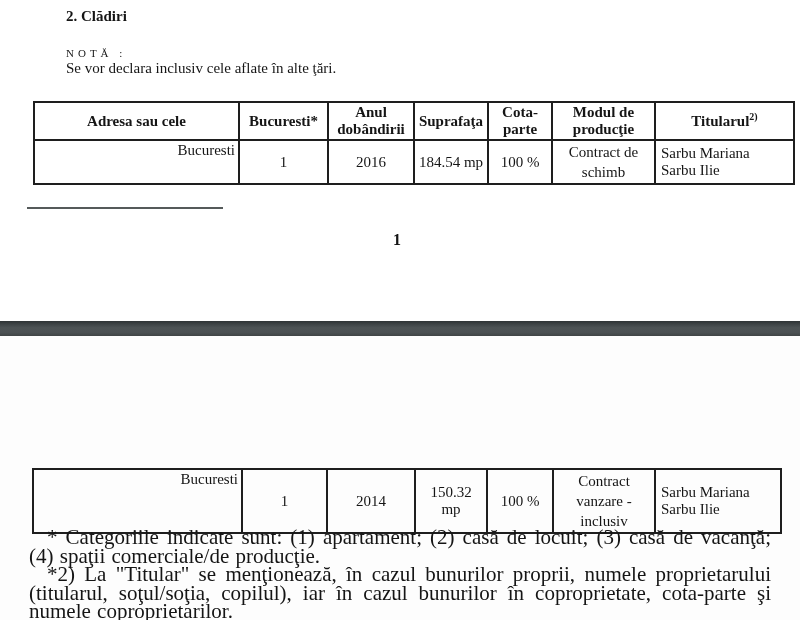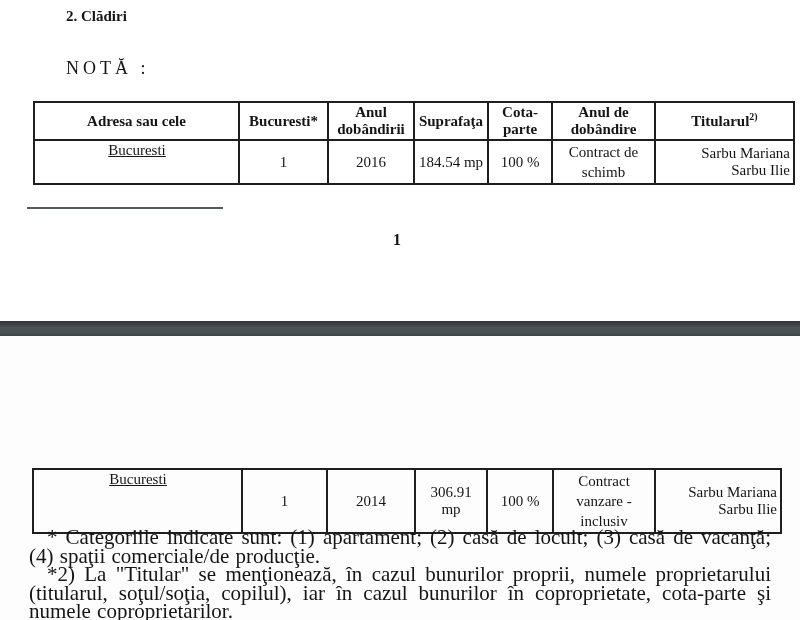--- a/index.html
+++ b/index.html
@@ -23,22 +23,22 @@
     width: 800px; height: 15px;
     background: linear-gradient(to bottom,
       #2e3335 0%, #3d4345 20%, #4d5355 45%, #4c5254 75%, #404546 100%);
   }
 
   .section-title {
     position: absolute; left: 66px; top: 8px;
     font-size: 15px; font-weight: bold;
   }
   .note-label {
-    position: absolute; left: 66px; top: 58px;
-    font-size: 18px; letter-spacing: 4px;
+    position: absolute; left: 66px; top: 47px;
+    font-size: 11px; letter-spacing: 4px;
   }
   .note-text {
     position: absolute; left: 66px; top: 60px;
     font-size: 15px;
   }
 
   table.decl-table {
     position: absolute;
     border-collapse: collapse;
     table-layout: fixed;
@@ -57,22 +57,22 @@
     text-align: center;
     vertical-align: middle;
   }
   .decl-table td {
     text-align: center;
     vertical-align: middle;
   }
   .t1 thead tr { height: 38px; }
   .t1 tbody tr { height: 44px; }
   .t2 tbody tr { height: 58px; }
-  td.cell-adresa { text-align: center; vertical-align: top; padding-left: 4px; text-decoration: underline; }
-  td.cell-titular { text-align: right; white-space: pre-line; padding-left: 21px; }
+  td.cell-adresa { text-align: right; vertical-align: top; padding-left: 4px; }
+  td.cell-titular { text-align: left; white-space: pre-line; padding-left: 5px; }
   td.cell-mod { line-height: 20px; }
   sup.th-sup { font-size: 10px; line-height: 0; vertical-align: super; }
 
   .signature-line {
     position: absolute; left: 27px; top: 207px;
     width: 196px; height: 2px;
     background: #555a5a;
   }
   .page-number {
     position: absolute; left: 393px; top: 231px;
@@ -92,39 +92,40 @@
   }
 </style>
 </head>
 <body>
 
 <div class="canvas">
 
   <section class="page page-1">
     <div class="section-title">2. Clădiri</div>
     <div class="note-label">NOTĂ :</div>
+    <div class="note-text">Se vor declara inclusiv cele aflate în alte ţări.</div>
 
     <table class="decl-table t1">
       <colgroup>
         <col style="width:205px">
           <col style="width:89px">
           <col style="width:86px">
         <col style="width:74px">
           <col style="width:64px">
           <col style="width:103px">
         <col style="width:139px">
       </colgroup>
       <thead>
         <tr>
           <th>Adresa sau cele</th>
           <th>Bucuresti*</th>
           <th>Anul dobândirii</th>
           <th>Suprafaţa</th>
           <th>Cota-parte</th>
-          <th>Anul de dobândire</th>
+          <th>Modul de producţie</th>
           <th><span>Titularul</span><sup class="th-sup">2)</sup></th>
         </tr>
       </thead>
       <tbody>
         <tr>
           <td class="cell-adresa">Bucuresti</td>
           <td>1</td>
           <td>2016</td>
           <td>184.54 mp</td>
           <td>100 %</td>
@@ -150,21 +151,21 @@
         <col style="width:72px">
           <col style="width:66px">
           <col style="width:102px">
         <col style="width:126px">
       </colgroup>
       <tbody>
         <tr>
           <td class="cell-adresa">Bucuresti</td>
           <td>1</td>
           <td>2014</td>
-          <td>306.91 mp</td>
+          <td>150.32 mp</td>
           <td>100 %</td>
           <td class="cell-mod">Contract vanzare - inclusiv</td>
           <td class="cell-titular">Sarbu Mariana
 Sarbu Ilie</td>
         </tr>
       </tbody>
     </table>
 
     <div class="footnotes">
       <p>* Categoriile indicate sunt: (1) apartament; (2) casă de locuit; (3) casă de vacanţă; (4) spaţii comerciale/de producţie.</p>

